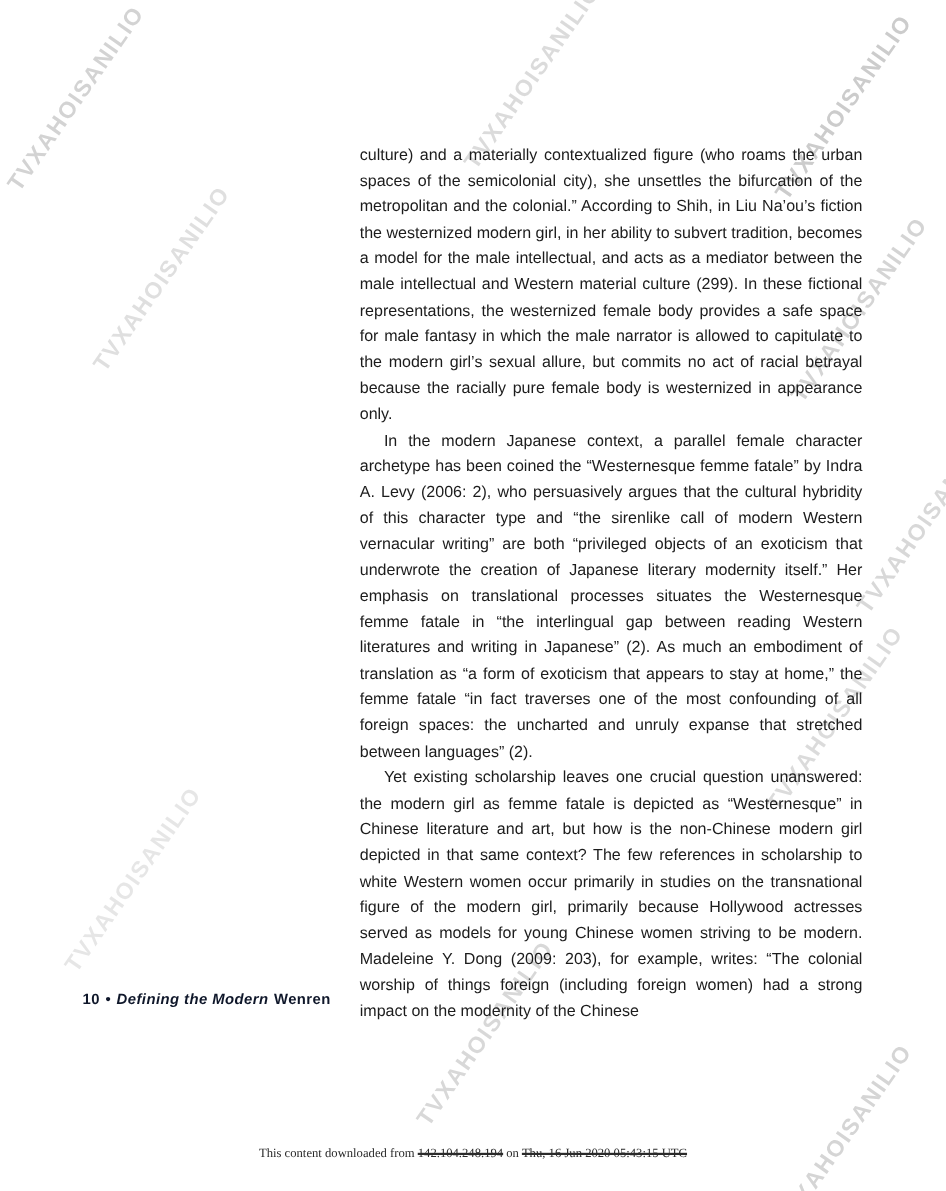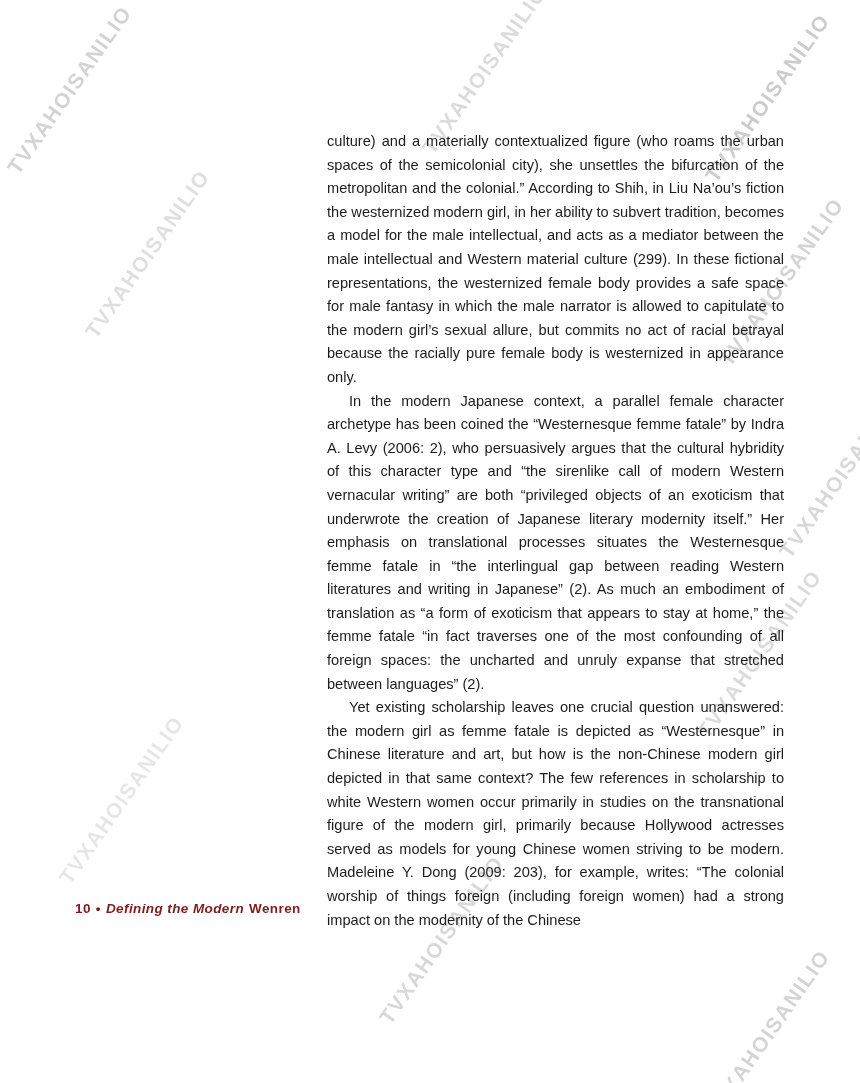--- a/index.html
+++ b/index.html
@@ -51,21 +51,21 @@
   }
   .text-column p { margin: 0; text-indent: 22px; }
   .text-column p.first { text-indent: 0; }
 
   
   .running-foot {
     position: absolute;
     left: 75px; top: 901px;
     font-size: 13.5px;
     font-weight: bold;
-    color: #7f1d1d;
+    color: #0f172a;
     letter-spacing: 0.4px;
     white-space: nowrap;
   }
   .running-foot .bullet { margin: 0 5px; }
   .running-foot .ital { font-style: italic; margin-right: 5px; }
 
   
   .jstor {
     position: absolute;
     left: 0; right: 0; top: 1042px;
@@ -99,15 +99,16 @@
     <p class="first">culture) and a materially contextualized figure (who roams the urban spaces of the semicolonial city), she unsettles the bifurcation of the metropolitan and the colonial.” According to Shih, in Liu Na’ou’s fiction the westernized modern girl, in her ability to subvert tradition, becomes a model for the male intellectual, and acts as a mediator between the male intellectual and Western material culture (299). In these fictional representations, the westernized female body provides a safe space for male fantasy in which the male narrator is allowed to capitulate to the modern girl’s sexual allure, but commits no act of racial betrayal because the racially pure female body is westernized in appearance only.</p>
     <p>In the modern Japanese context, a parallel female character archetype has been coined the “Westernesque femme fatale” by Indra A. Levy (2006: 2), who persuasively argues that the cultural hybridity of this character type and “the sirenlike call of modern Western vernacular writing” are both “privileged objects of an exoticism that underwrote the creation of Japanese literary modernity itself.” Her emphasis on translational processes situates the Westernesque femme fatale in “the interlingual gap between reading Western literatures and writing in Japanese” (2). As much an embodiment of translation as “a form of exoticism that appears to stay at home,” the femme fatale “in fact traverses one of the most confounding of all foreign spaces: the uncharted and unruly expanse that stretched between languages” (2).</p>
     <p>Yet existing scholarship leaves one crucial question unanswered: the modern girl as femme fatale is depicted as “Westernesque” in Chinese literature and art, but how is the non-Chinese modern girl depicted in that same context? The few references in scholarship to white Western women occur primarily in studies on the transnational figure of the modern girl, primarily because Hollywood actresses served as models for young Chinese women striving to be modern. Madeleine Y. Dong (2009: 203), for example, writes: “The colonial worship of things foreign (including foreign women) had a strong impact on the modernity of the Chinese</p>
   </main>
 
   <div class="running-foot">
     <span>10</span><span class="bullet">•</span><span class="ital">Defining the Modern</span><span>Wenren</span>
   </div>
 
   <div class="jstor">
+    <div><span>This content downloaded from </span><span class="redacted">142.104.248.194</span><span> on </span><span class="redacted">Thu, 16 Jun 2020 05:43:15 UTC</span></div>
   </div>
 
 </div>
 
 </body></html>

